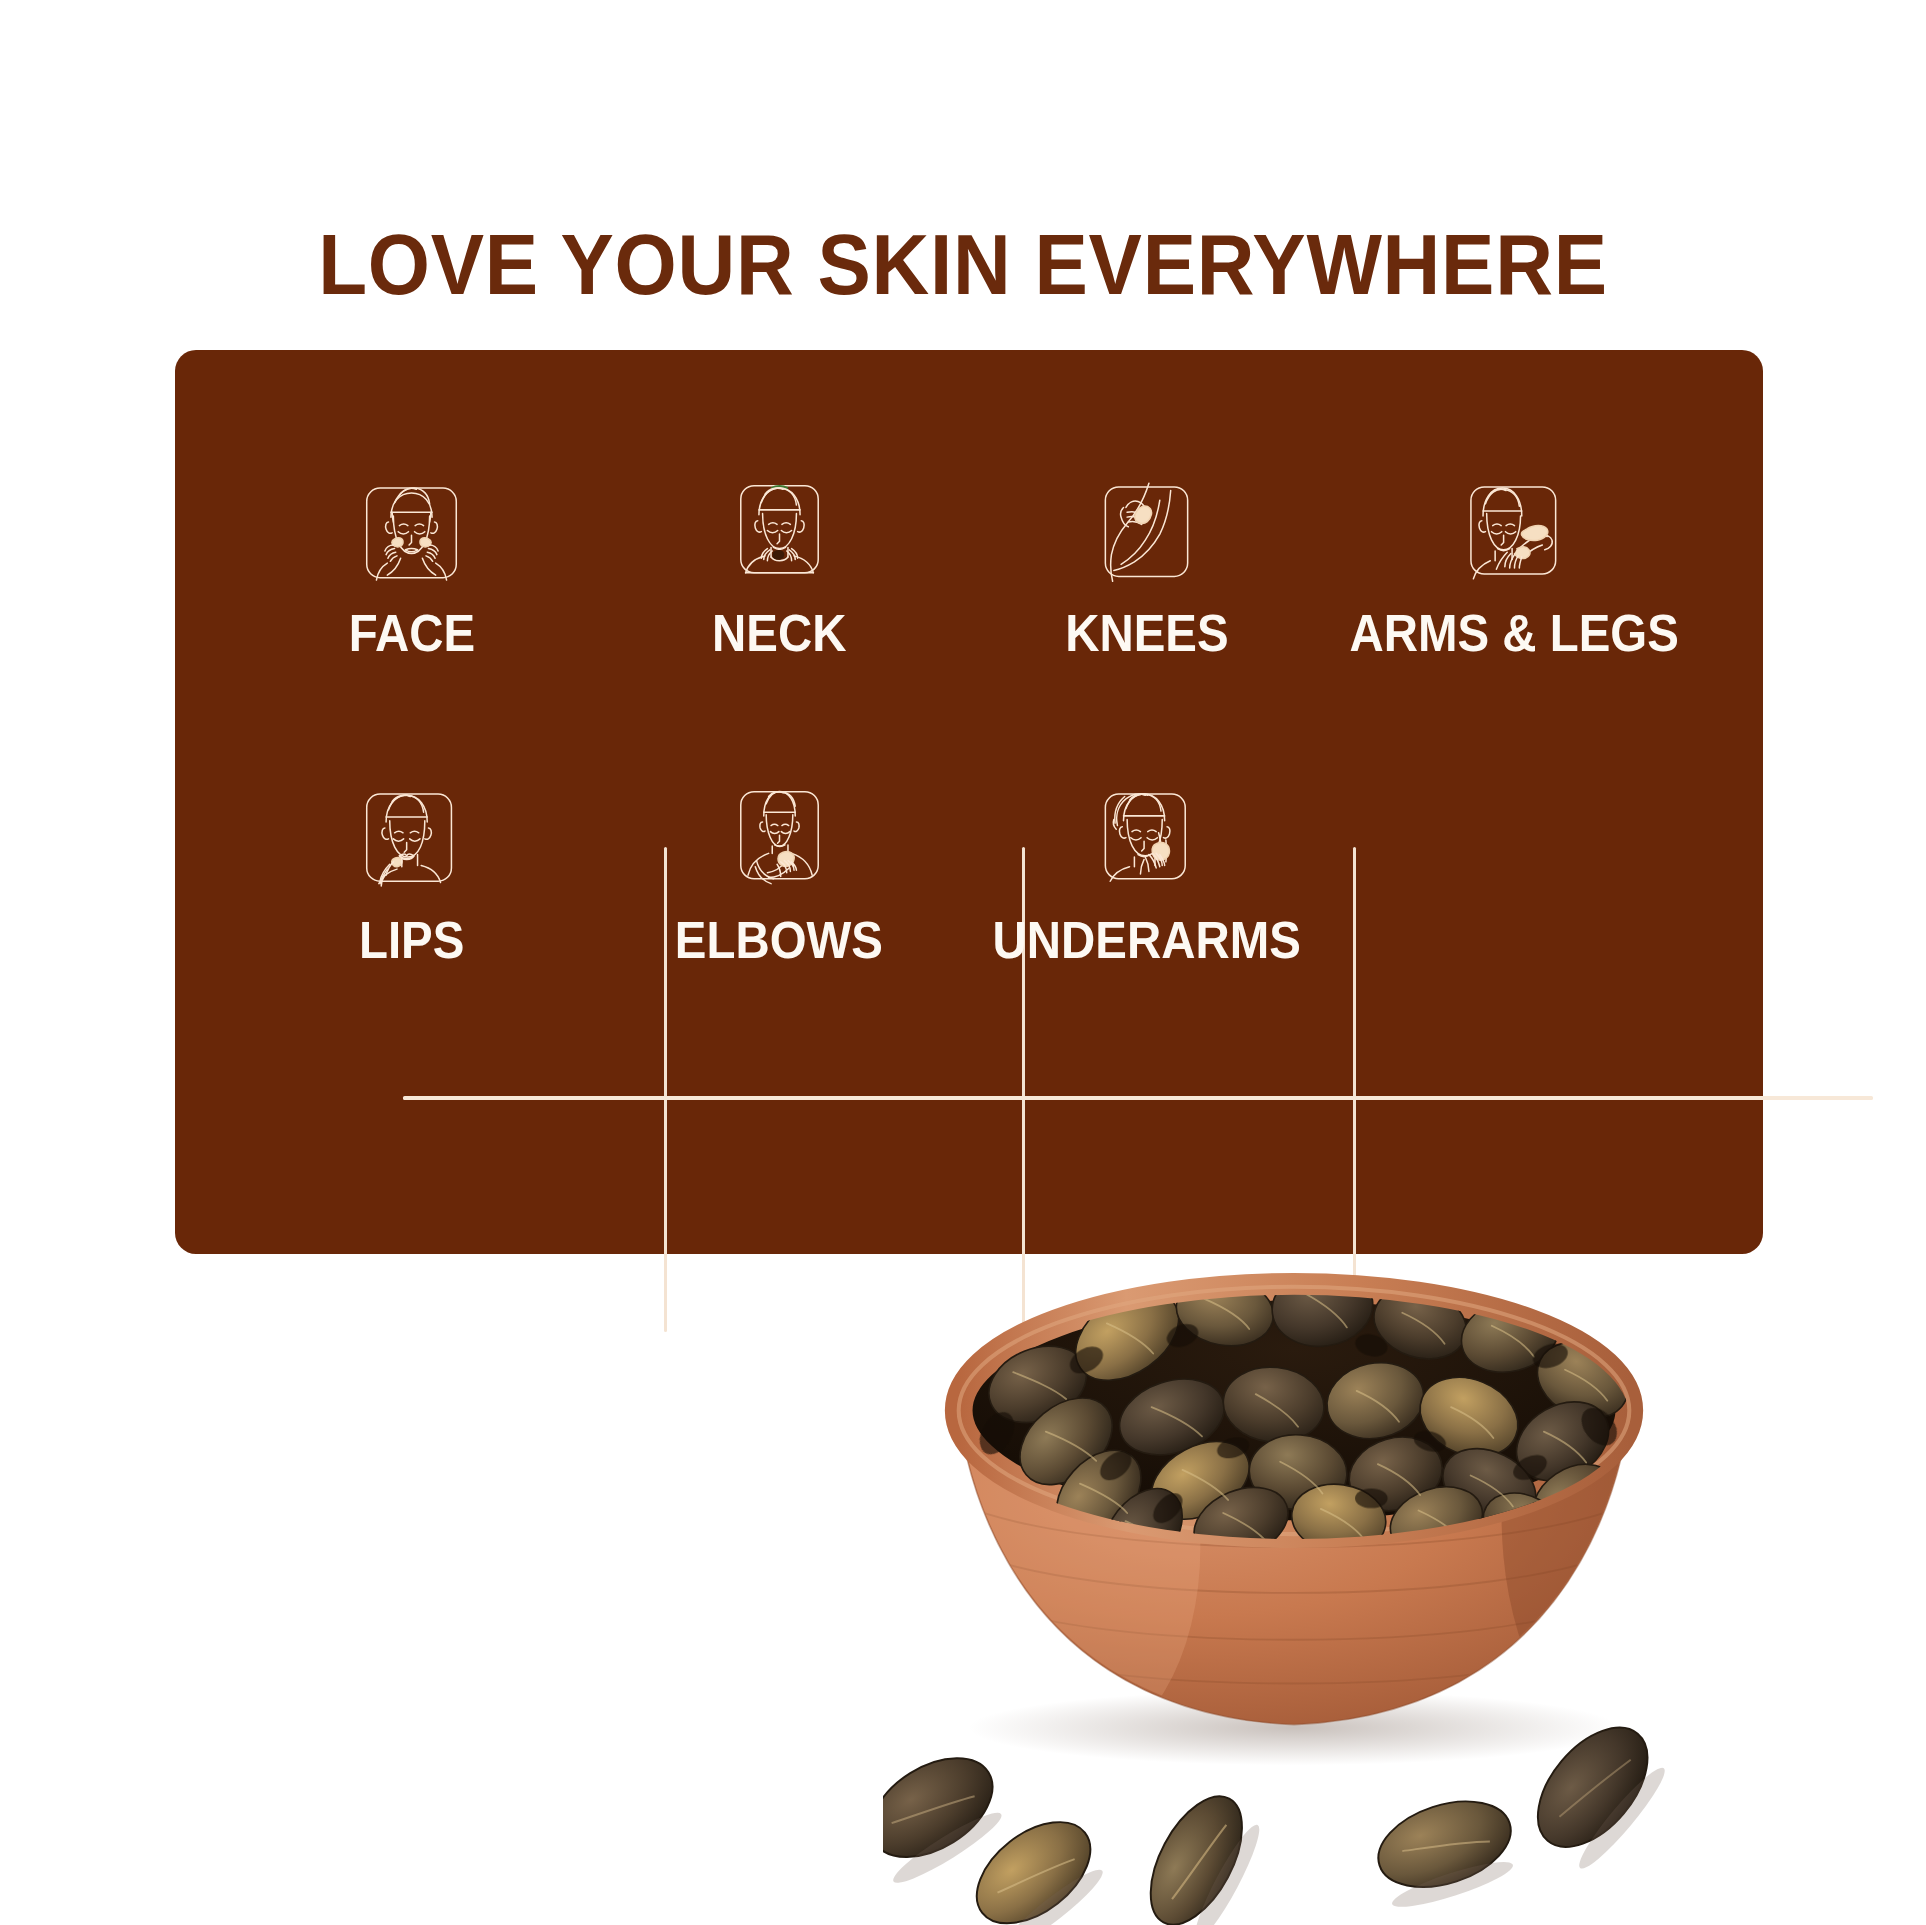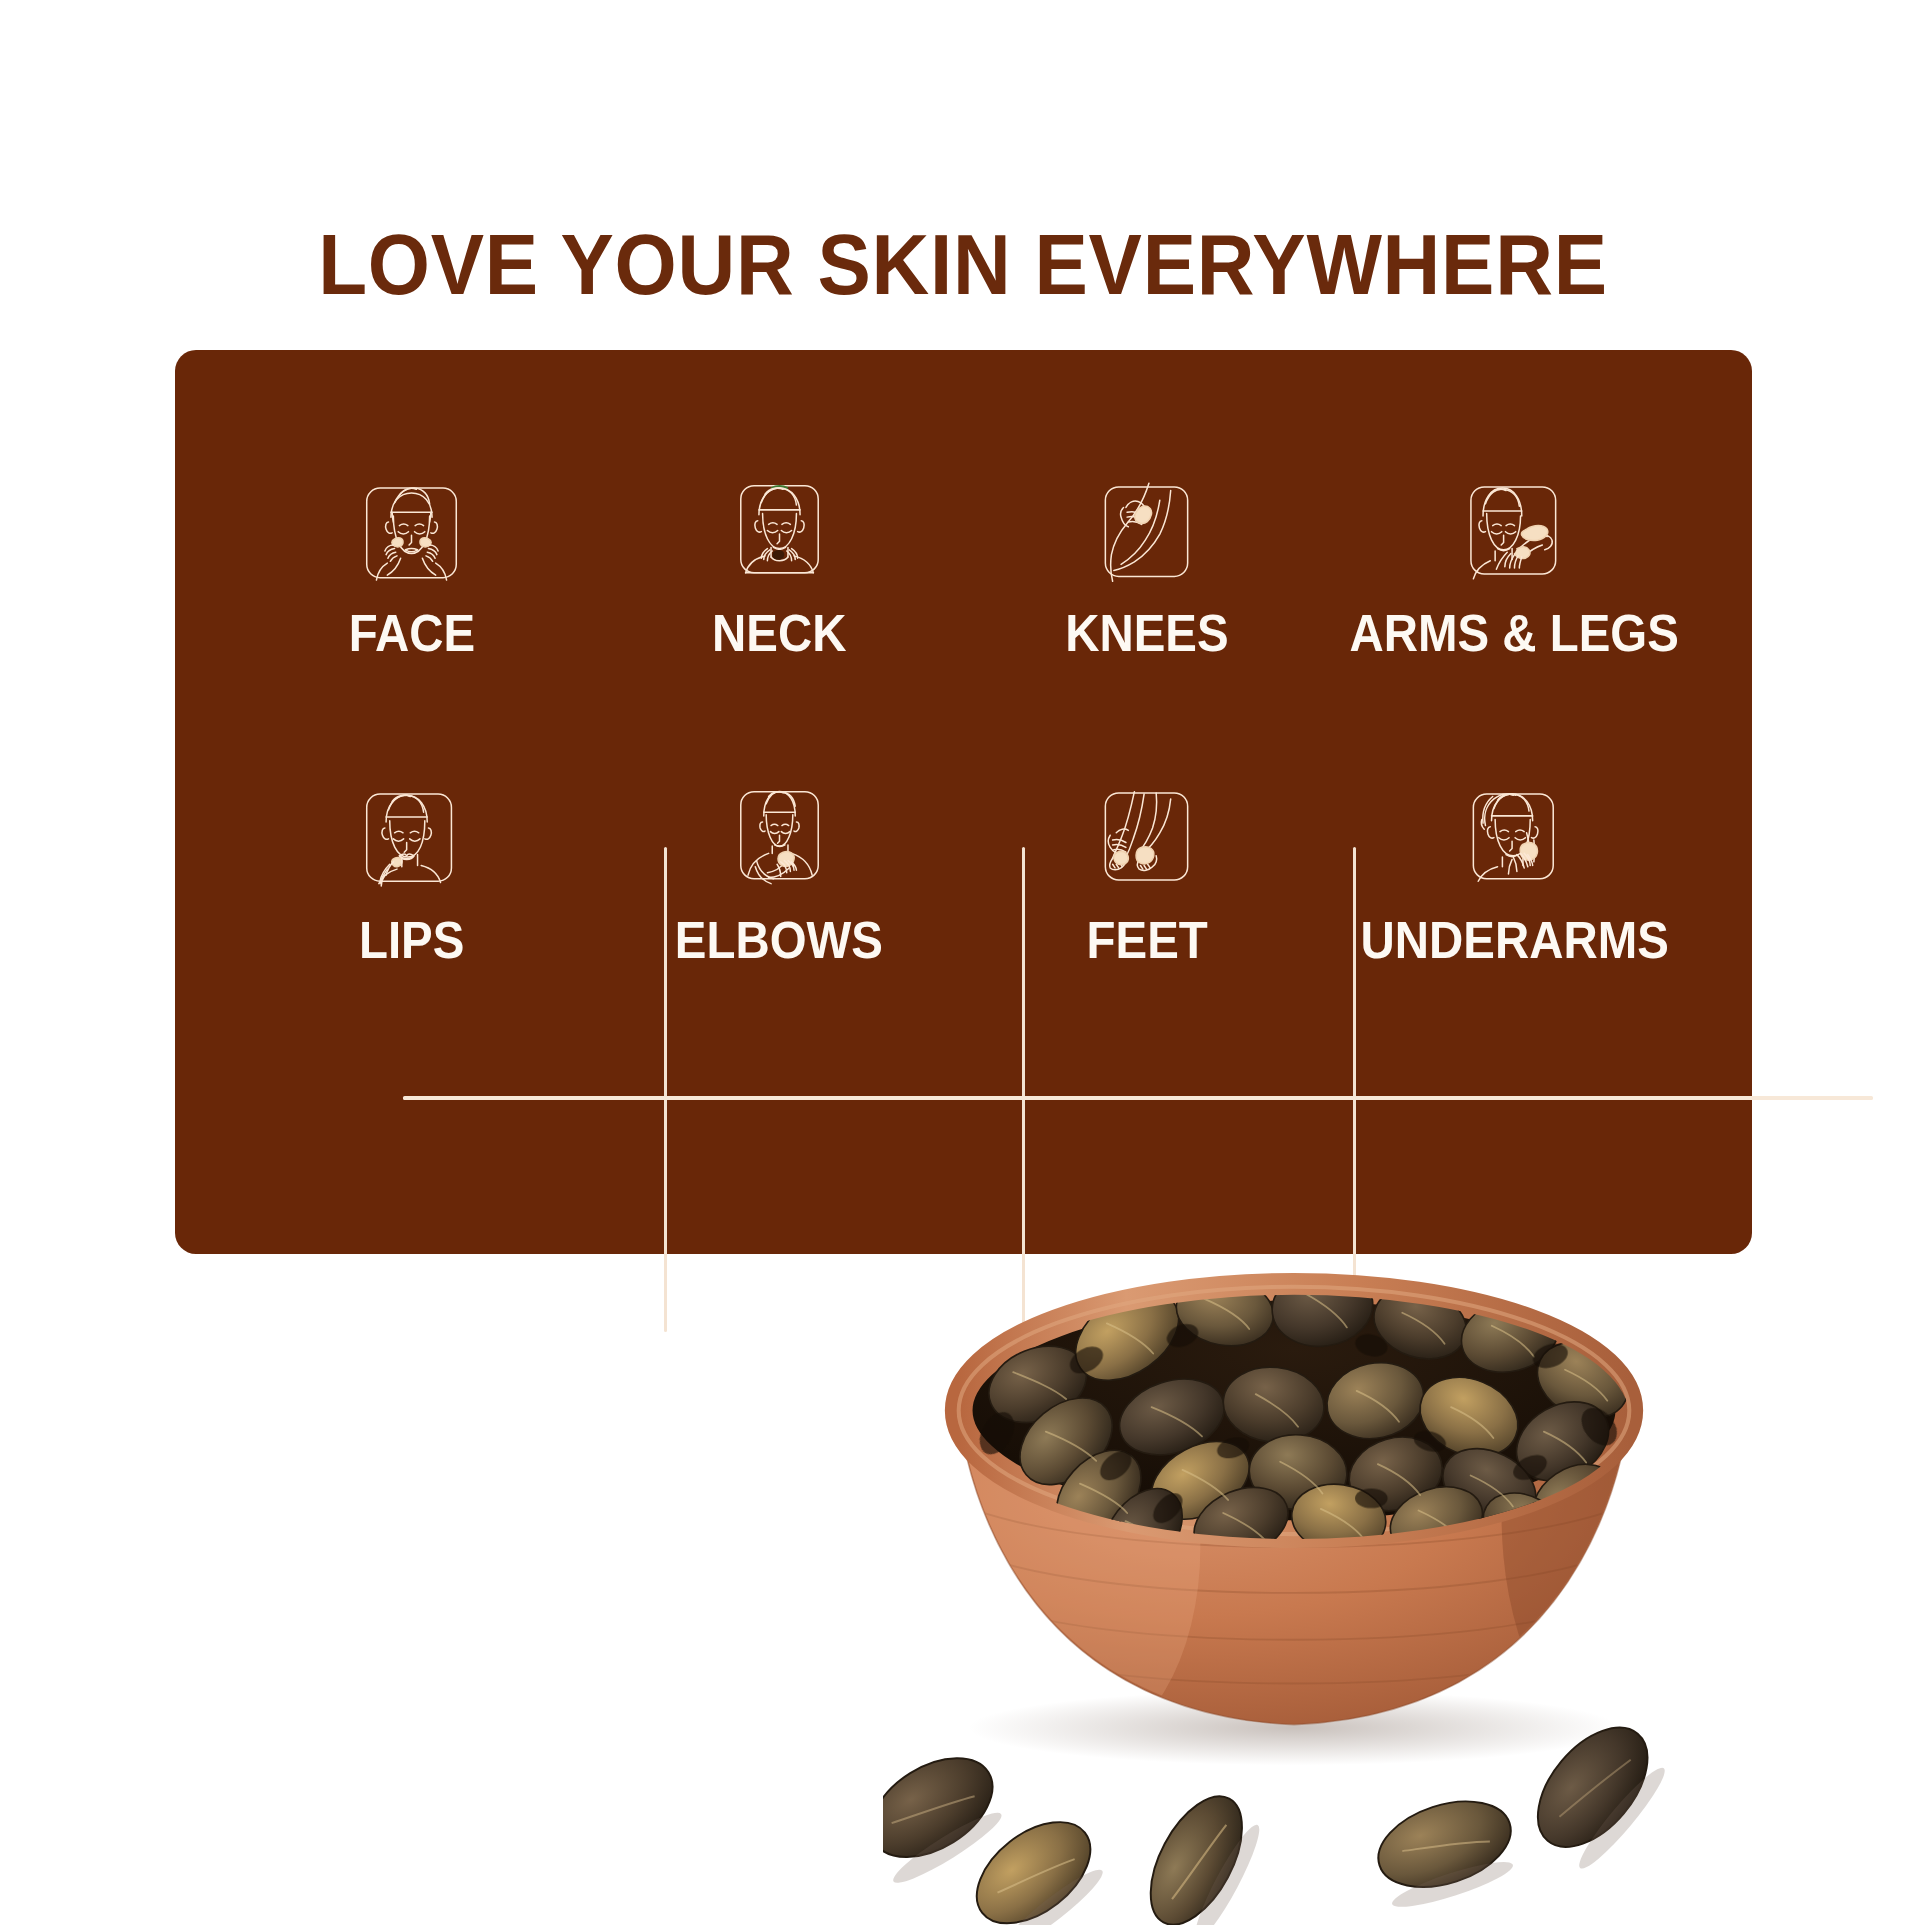--- a/index.html
+++ b/index.html
@@ -35,20 +35,21 @@
 
   
   #benefits-panel {
     position: absolute;
     left: 175px;
     top: 350px;
     width: 1577px;
     height: 904px;
     background: #692708;
     border-radius: 21px;
+    padding-left: 11px;
   }
 
   
   #benefits-grid {
     position: absolute;
     left: 53px;
     top: 126px;
     width: 1470px;
     height: 521px;
     display: grid;
@@ -337,45 +338,20 @@
 
           <path d="M53 58c6-2 10 2 9 6-1 5-6 7-10 5s-5-9 1-11z" fill="#F6DFC2" stroke="#F0D3B2"></path>
 
           <path d="M51 66c3 2 5 5 5 9M54 65c3 2 5 5 5 9M57 65c3 2 5 5 5 8M60 66c2 2 4 4 4 7"></path>
           <path d="M48 68c2 3 3 7 3 10"></path>
         </svg>
       </span>
       <span class="benefit-label">ELBOWS</span>
     </div>
 
-    <div class="benefit-cell row2">
-      <span class="benefit-icon">
-        <svg viewBox="0 0 100 100" fill="none" stroke="#FBE7D5" stroke-width="1.25" stroke-linecap="round" stroke-linejoin="round">
-          <rect x="16" y="9" width="68" height="72" rx="11"></rect>
-
-          <path d="M40 8c-3 14-6 26-10 36-3 8-6 14-8 19"></path>
-          <path d="M48 10c-2 14-5 26-9 37-2 6-4 11-6 15"></path>
-          <path d="M22 63c-2 3-3 6-2 8 2 2 6 2 9 0 3-2 5-6 4-9"></path>
-          <path d="M22 68l2 3M25 68l2 3M28 67l2 3"></path>
-
-          <path d="M58 9c1 10 0 20-3 29-3 8-7 15-12 21"></path>
-          <path d="M70 14c-1 10-4 20-9 28-4 7-9 13-15 18"></path>
-          <path d="M44 64c-2 3-2 6 0 8 3 2 8 1 11-2 3-2 4-6 3-9"></path>
-          <path d="M45 69l2 3M48 69l2 3M51 68l2 3"></path>
-
-          <path d="M20 44c-2 3-2 7 0 10 2 3 5 5 8 5"></path>
-          <path d="M22 48c4-1 8 0 11 2M22 52c4-1 8 0 11 2M23 56c4-1 7 0 10 2"></path>
-          <path d="M25 42c3-3 7-4 10-2"></path>
-
-          <path d="M26 58c5-2 9 1 9 5s-4 6-8 5-6-8-1-10z" fill="#F6DFC2" stroke="#F0D3B2"></path>
-          <path d="M46 54c6-2 11 2 10 7s-6 8-11 6-5-11 1-13z" fill="#F6DFC2" stroke="#F0D3B2"></path>
-        </svg>
-      </span>
-      <span class="benefit-label">FEET</span>
-    </div>
 
     <div class="benefit-cell row2">
       <span class="benefit-icon">
         <svg viewBox="0 0 100 100" fill="none" stroke="#FBE7D5" stroke-width="1.25" stroke-linecap="round" stroke-linejoin="round">
           <rect x="16" y="10" width="66" height="70" rx="11"></rect>
 
           <path d="M26 36c-2-9 1-17 7-22 5-4 11-5 16-3"></path>
           <path d="M24 34c-1-9 2-17 8-22"></path>
           <path d="M23 31c-1 3 0 6 2 8"></path>
 

